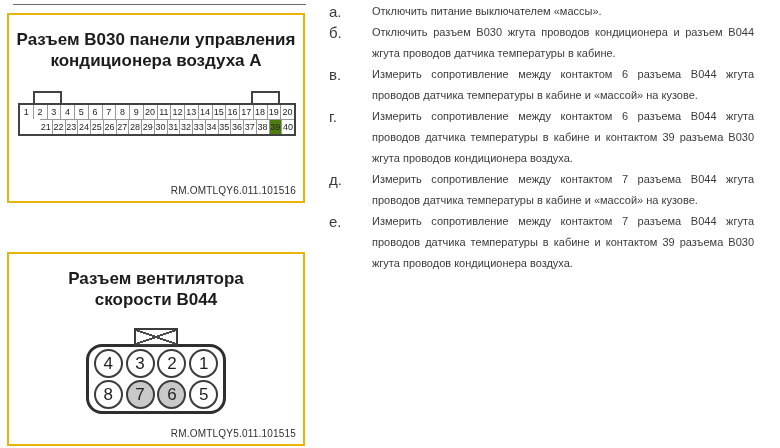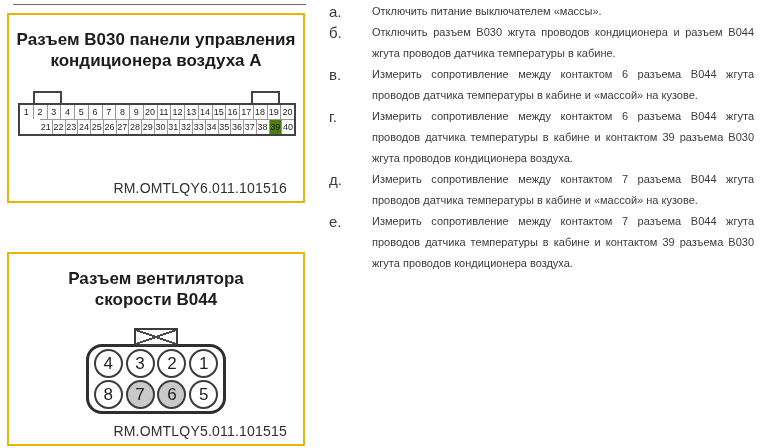--- a/index.html
+++ b/index.html
@@ -9,21 +9,21 @@
     font-family:"Liberation Sans", sans-serif;color:#3b3b3b;overflow:hidden;
   }
   .top-rule{position:absolute;left:13px;top:4px;width:293px;height:1px;background:#6a6a6a;}
 
   
   .fig{position:absolute;left:7px;width:298px;border:2px solid #eab308;background:#fff;}
   .fig1{top:13px;height:190px;}
   .fig2{top:252px;height:194px;}
   .fig-title{margin-top:14px;text-align:center;font-weight:bold;font-size:17px;line-height:21px;color:#1c1c1c;}
   .fig2 .fig-title{}
-  .fig-code{position:absolute;right:16px;bottom:5px;font-size:14px;letter-spacing:.2px;color:#2f2f2f;}
+  .fig-code{position:absolute;right:7px;bottom:5px;font-size:10px;letter-spacing:.2px;color:#2f2f2f;}
 
   
   .conn40{position:absolute;left:9px;top:76px;width:278px;}
   .conn40-tabs{position:relative;height:12px;}
   .tab{position:absolute;bottom:0;height:12px;background:#fff;border:2px solid #424242;border-bottom:none;}
   .tab-left{left:15px;width:29px;}
   .tab-right{left:233px;width:29px;}
   .conn40-body{position:relative;border:2px solid #424242;background:#fff;}
   .pinrow{display:flex;}
   .pinrow + .pinrow{border-top:1px solid #979797;margin-left:20px;}

